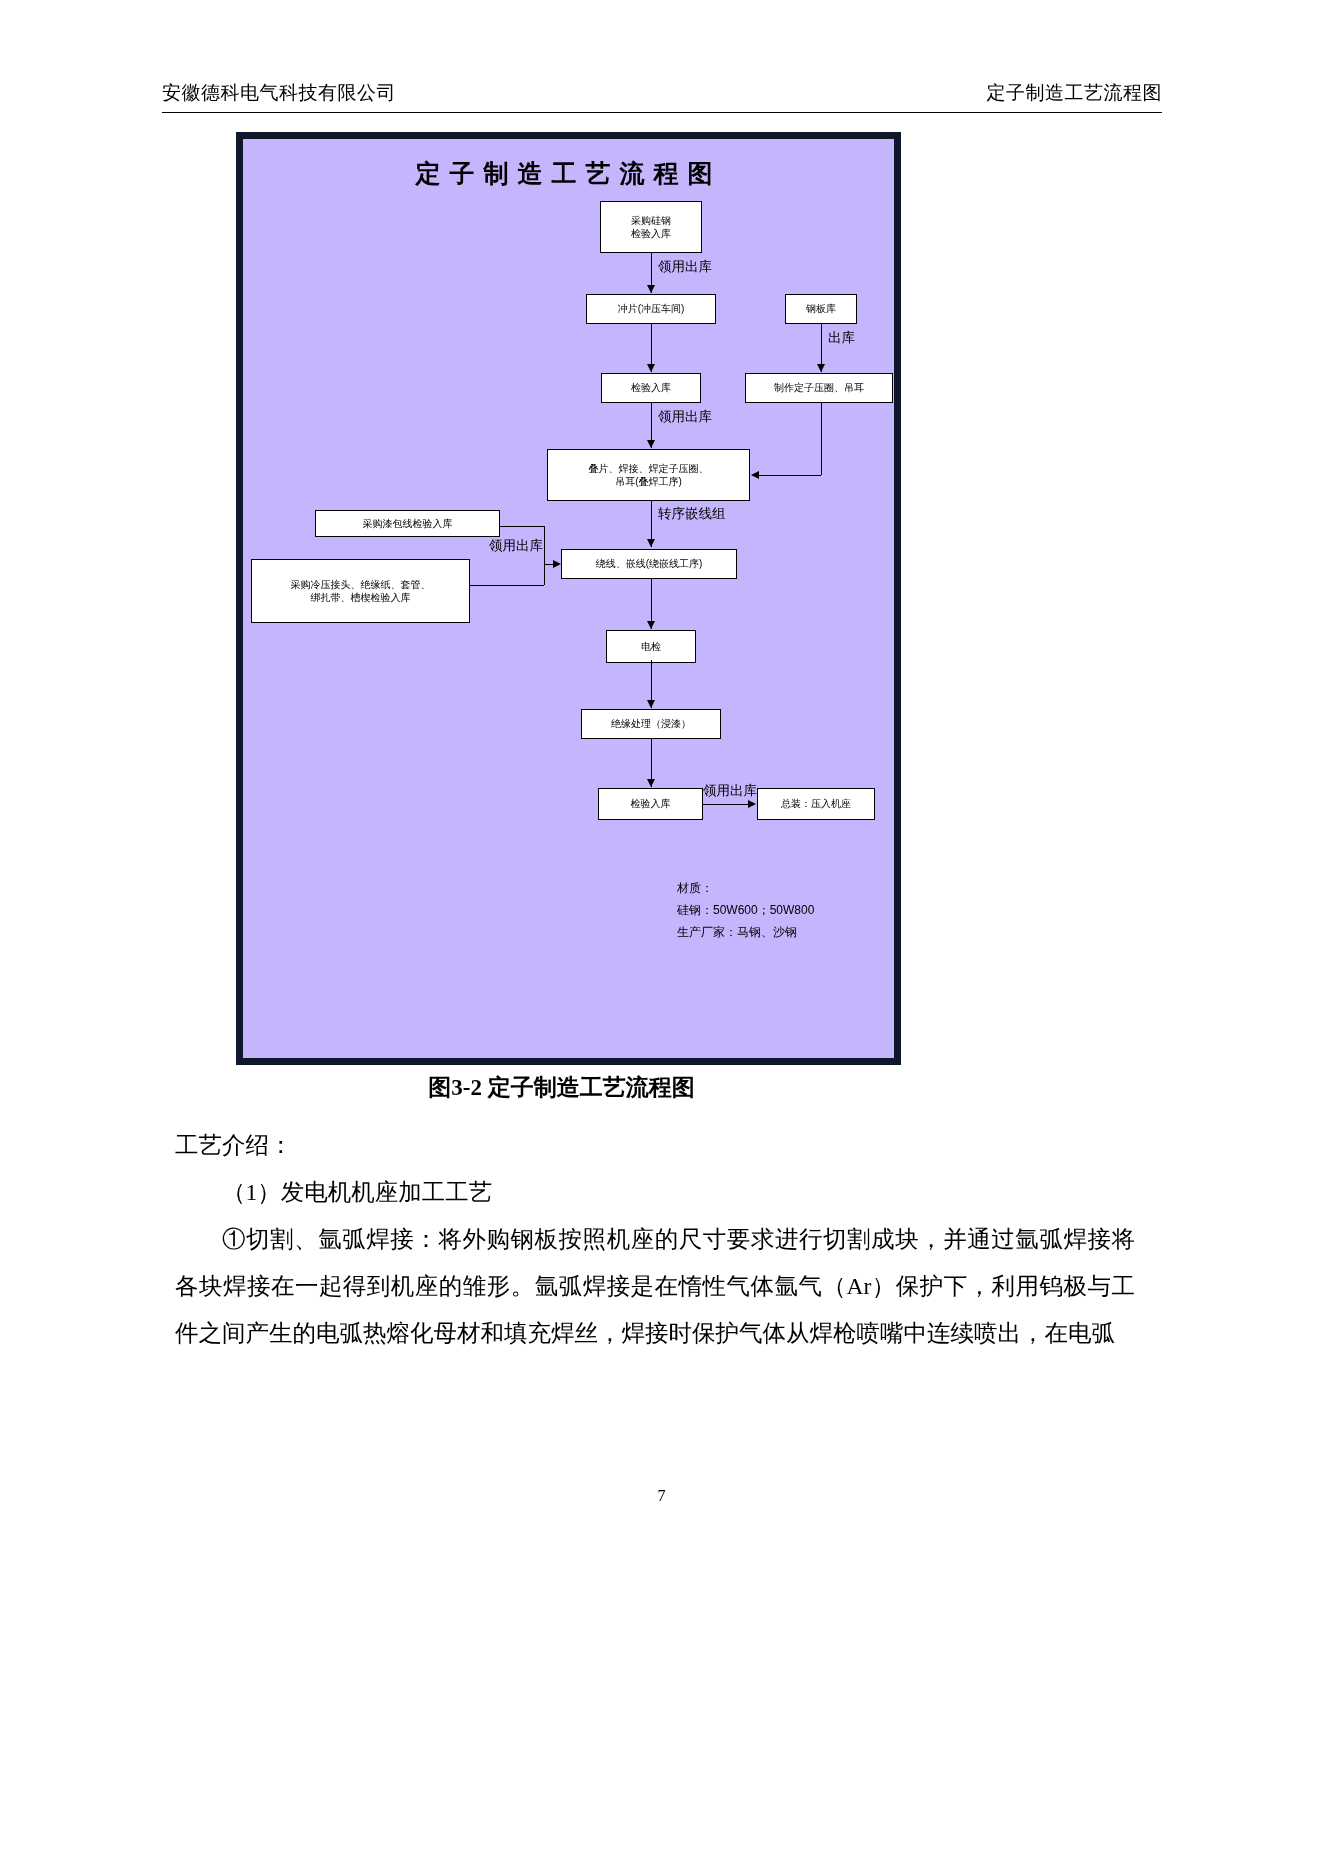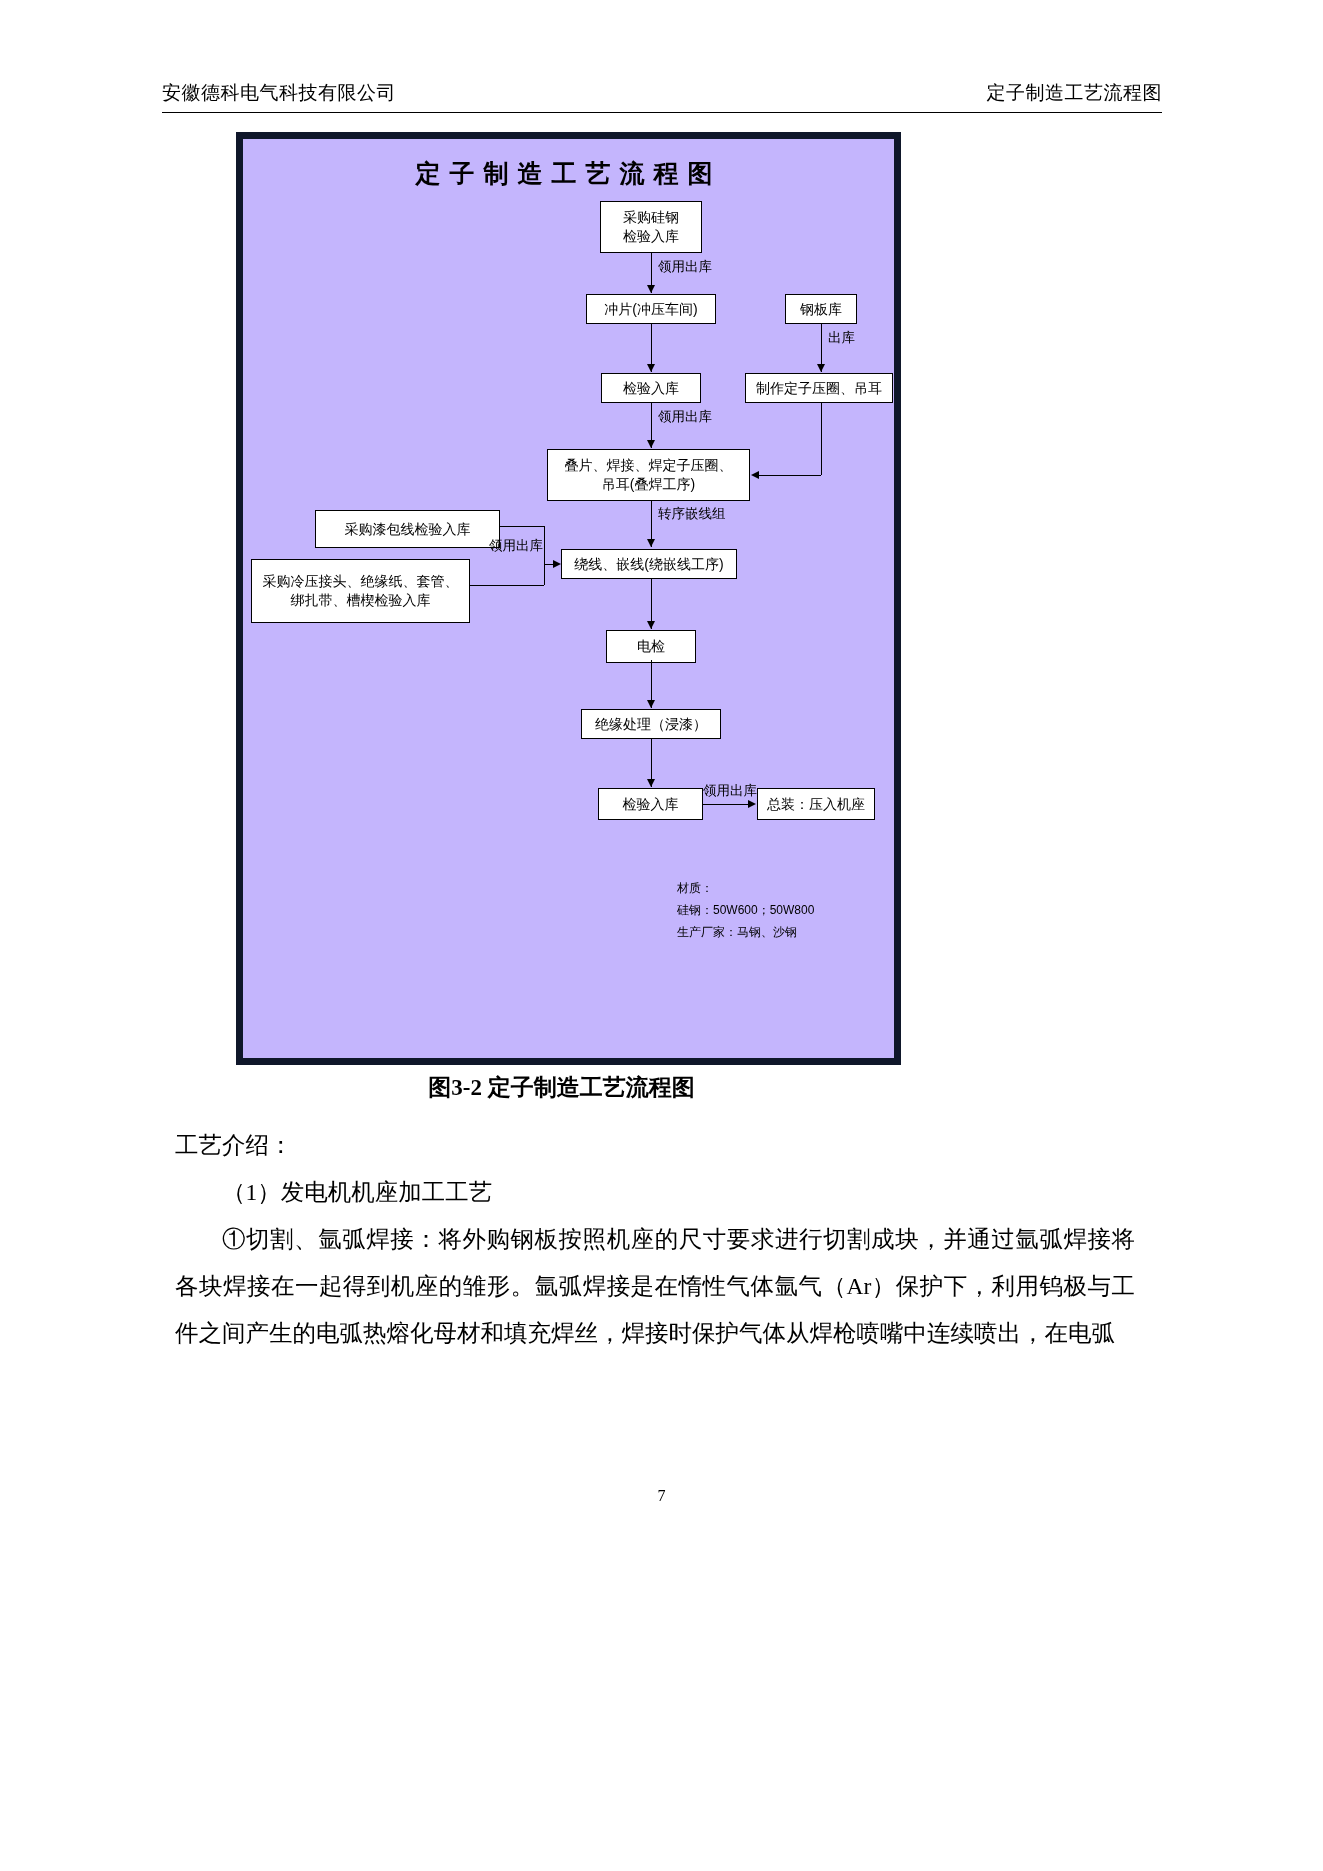--- a/index.html
+++ b/index.html
@@ -69,21 +69,21 @@
     font-size: 25px;
     font-weight: bold;
     letter-spacing: 9px;
     font-family: "Liberation Serif", "DejaVu Serif", serif;
   }
   
   .node {
     position: absolute;
     border: 1px solid #000;
     background: #fff;
-    font-size: 14px;
+    font-size: 10px;
     line-height: 1.35;
     text-align: center;
     display: flex;
     align-items: center;
     justify-content: center;
     padding: 2px 6px;
     box-sizing: border-box;
     font-family: "Liberation Sans", "DejaVu Sans", sans-serif;
   }
   .lbl {
@@ -232,21 +232,21 @@
     <div class="line-v" style="left:578px; top:185px; height:48px;"></div>
     <div class="arrow-down" style="left:573.5px; top:225px;"></div>
     <div class="lbl" style="left:585px; top:190px;">出库</div>
 
     <div class="node" style="left:502px; top:234px; width:148px; height:30px;">制作定子压圈、吊耳</div>
 
     <div class="line-v" style="left:578px; top:264px; height:72px;"></div>
     <div class="line-h" style="left:516px; top:336px; width:62px;"></div>
     <div class="arrow-left" style="left:508px; top:331.5px;"></div>
 
-    <div class="node" style="left:72px; top:371px; width:185px; height:38px;">采购漆包线检验入库</div>
+    <div class="node" style="left:72px; top:371px; width:185px; height:27px;">采购漆包线检验入库</div>
 
     <div class="node" style="left:8px; top:420px; width:219px; height:64px; white-space:pre-line;">采购冷压接头、绝缘纸、套管、
 绑扎带、槽楔检验入库</div>
 
     <div class="line-h" style="left:257px; top:387px; width:44px;"></div>
     <div class="line-h" style="left:227px; top:446px; width:74px;"></div>
     <div class="line-v" style="left:301px; top:387px; height:59px;"></div>
     <div class="line-h" style="left:301px; top:425px; width:10px;"></div>
     <div class="line-h" style="left:301px; top:425px; width:12px;"></div>
     <div class="line-h" style="left:301px; top:425px; width:9px;"></div>

